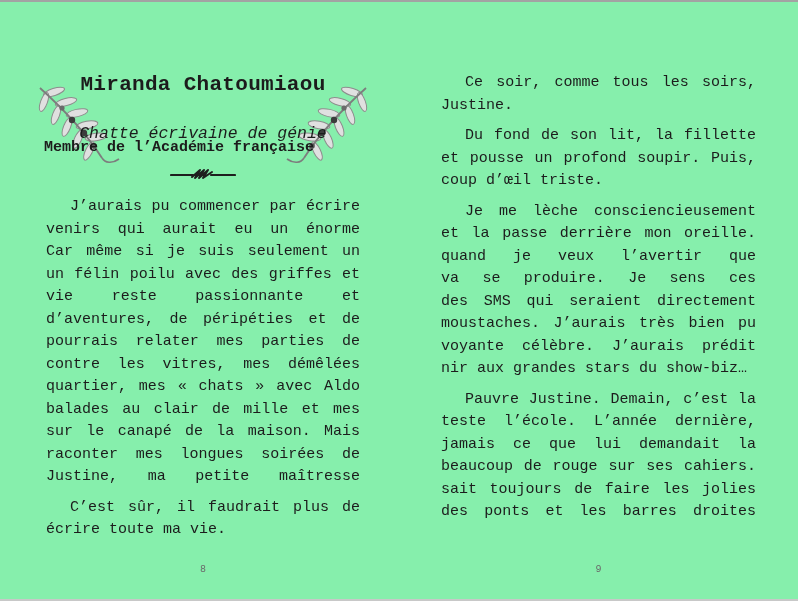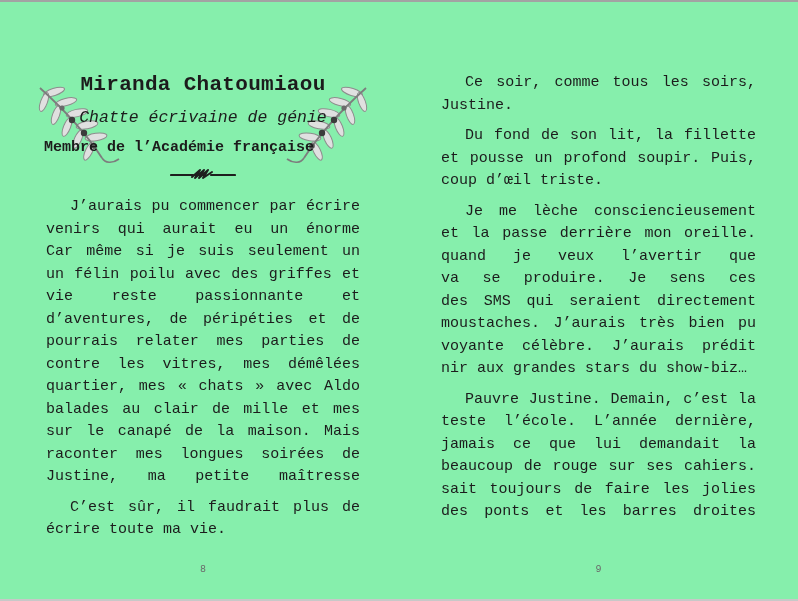--- a/index.html
+++ b/index.html
@@ -13,21 +13,21 @@
   .edge-bottom{position:absolute;bottom:0;left:0;right:0;height:2px;background:#c8c8c8;}
   .page{position:absolute;top:0;height:100%;}
   .page-left{left:38px;width:330px;}
   .page-right{left:433px;width:331px;}
 
   .header-author{
     position:absolute;top:73px;left:0;width:100%;text-align:center;
     font-size:21px;font-weight:bold;letter-spacing:.3px;white-space:nowrap;
   }
   .header-role{
-    position:absolute;top:108px;left:0;width:100%;text-align:center;
+    position:absolute;top:124px;left:0;width:100%;text-align:center;
     font-size:16.5px;font-style:italic;white-space:nowrap;
   }
   .header-membership{
     position:absolute;top:139px;left:6px;width:100%;text-align:left;
     font-size:15px;font-weight:bold;white-space:nowrap;
   }
   .branch{position:absolute;top:84px;width:88px;height:88px;}
   .branch-left{left:-6px;}
   .branch-right{right:-6px;transform:scaleX(-1);}
   .divider{position:absolute;top:167px;left:0;width:100%;text-align:center;line-height:0;}

